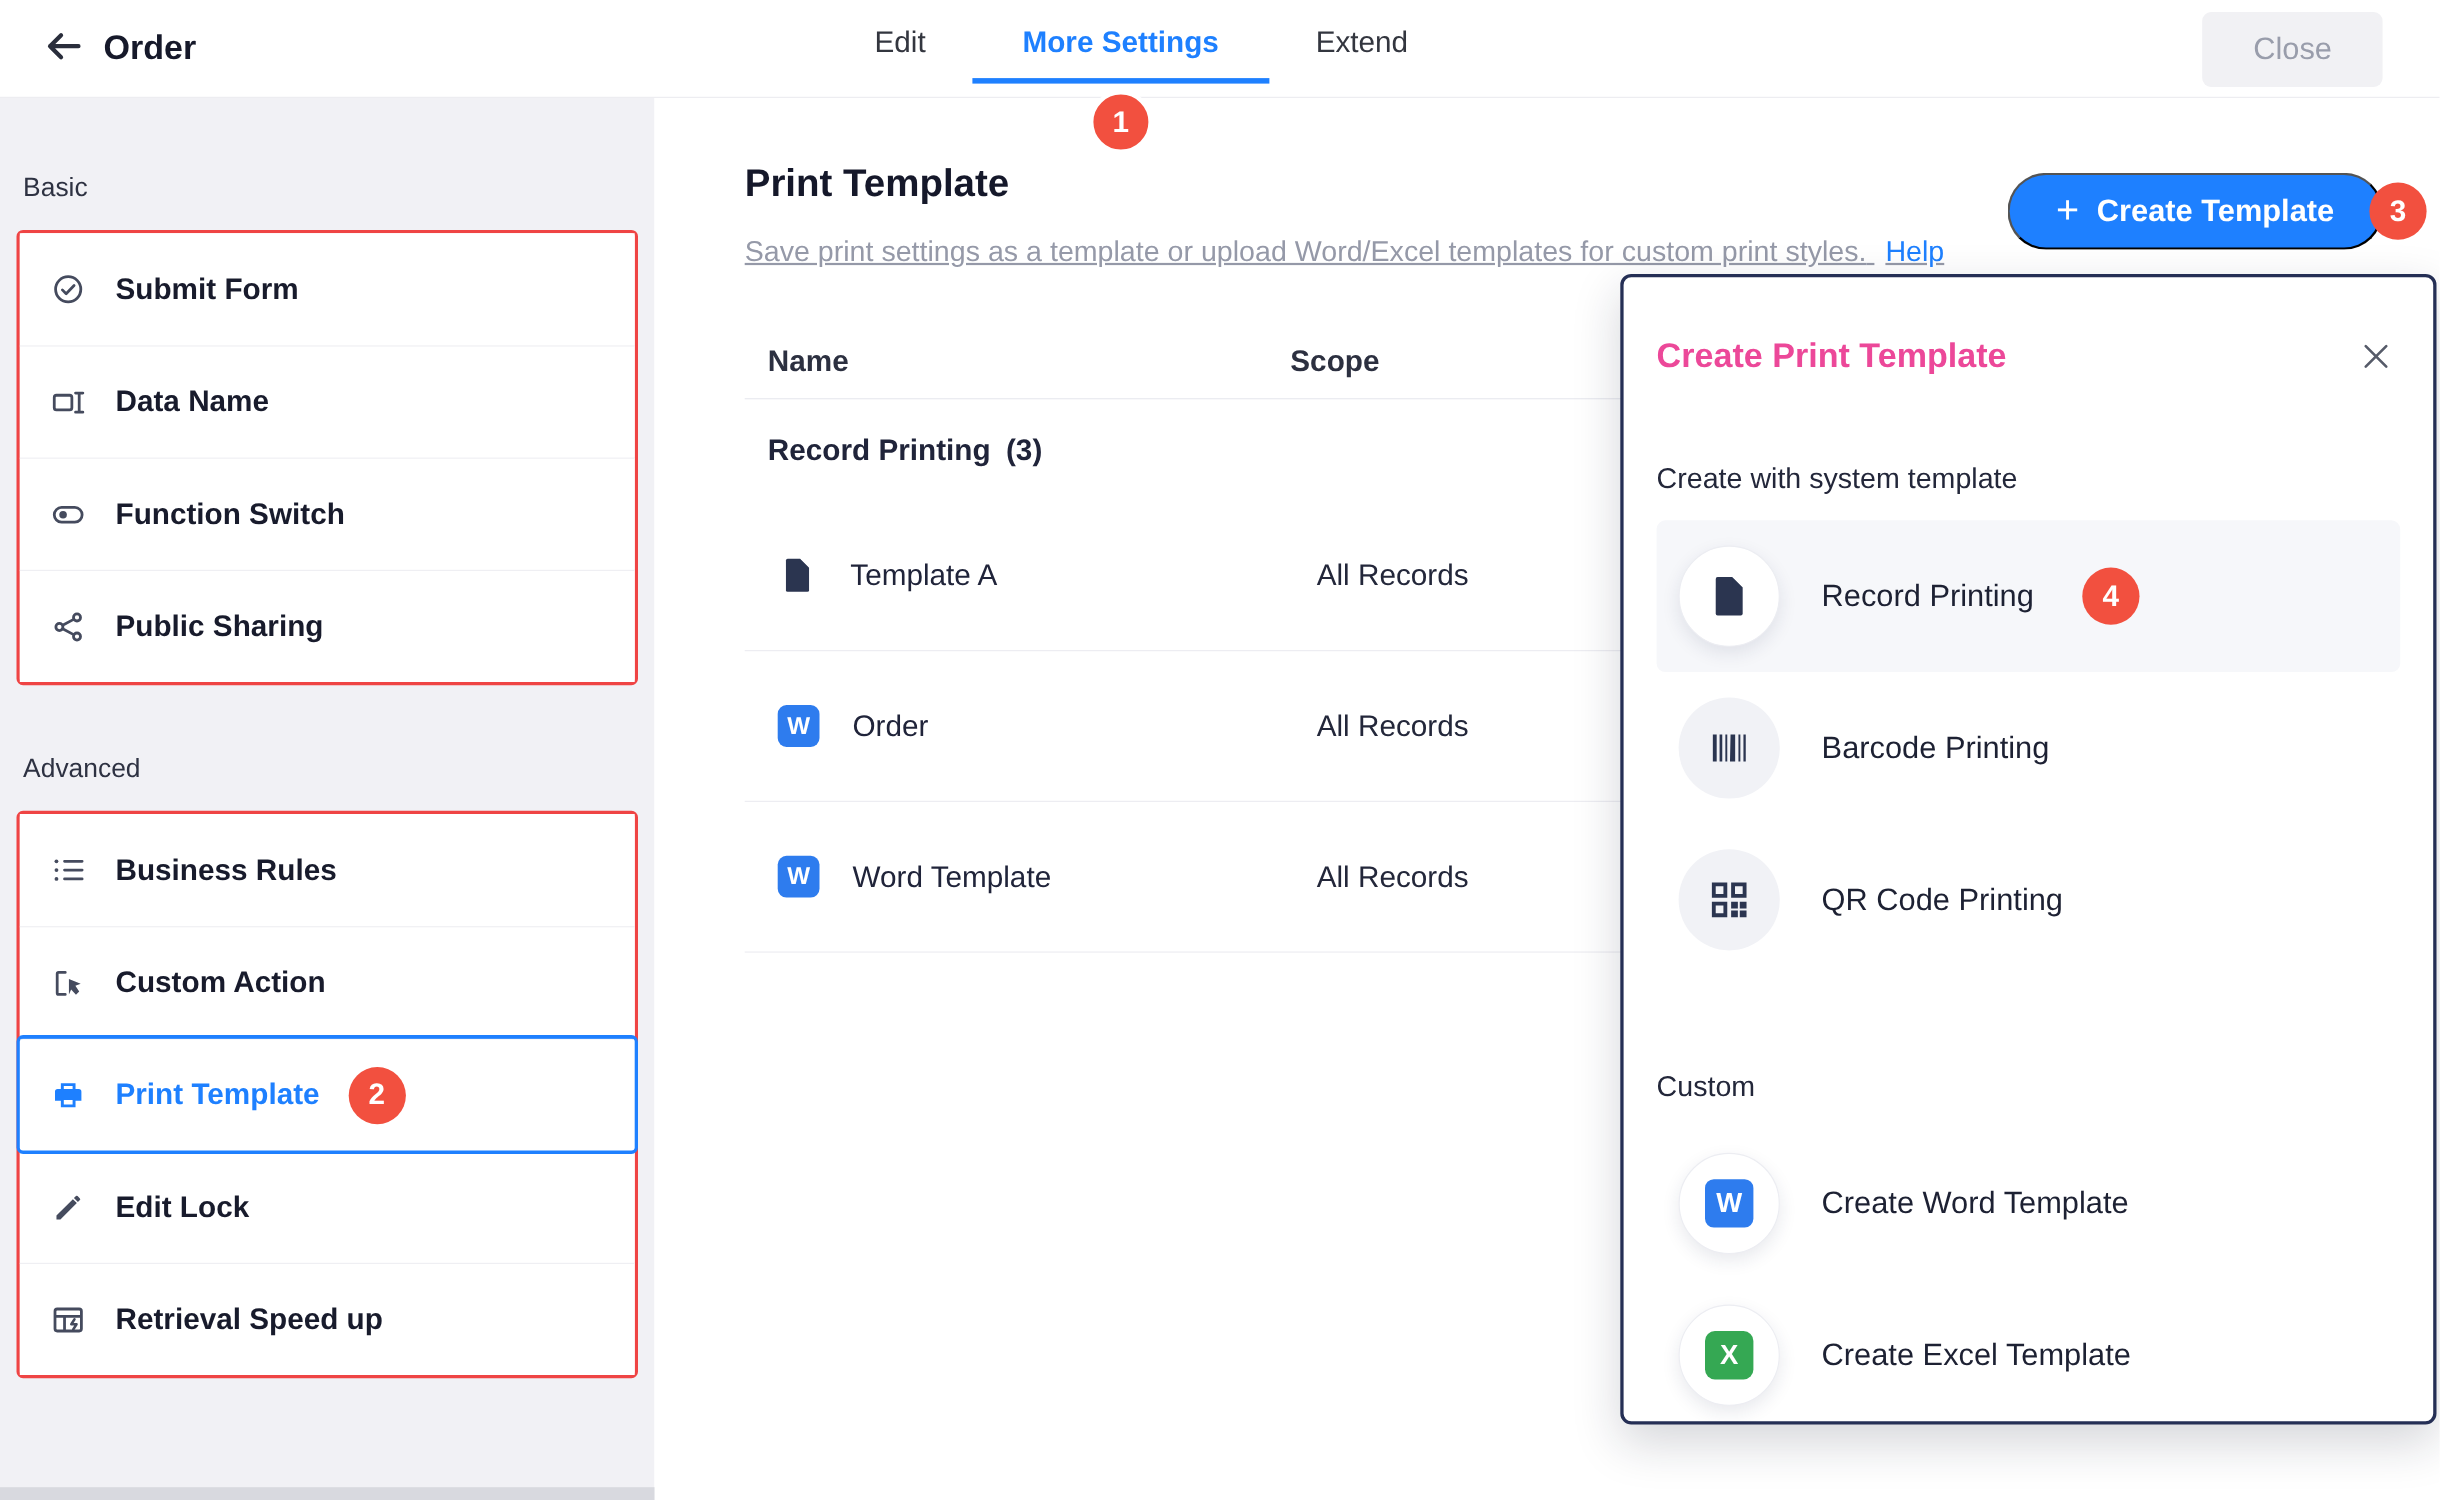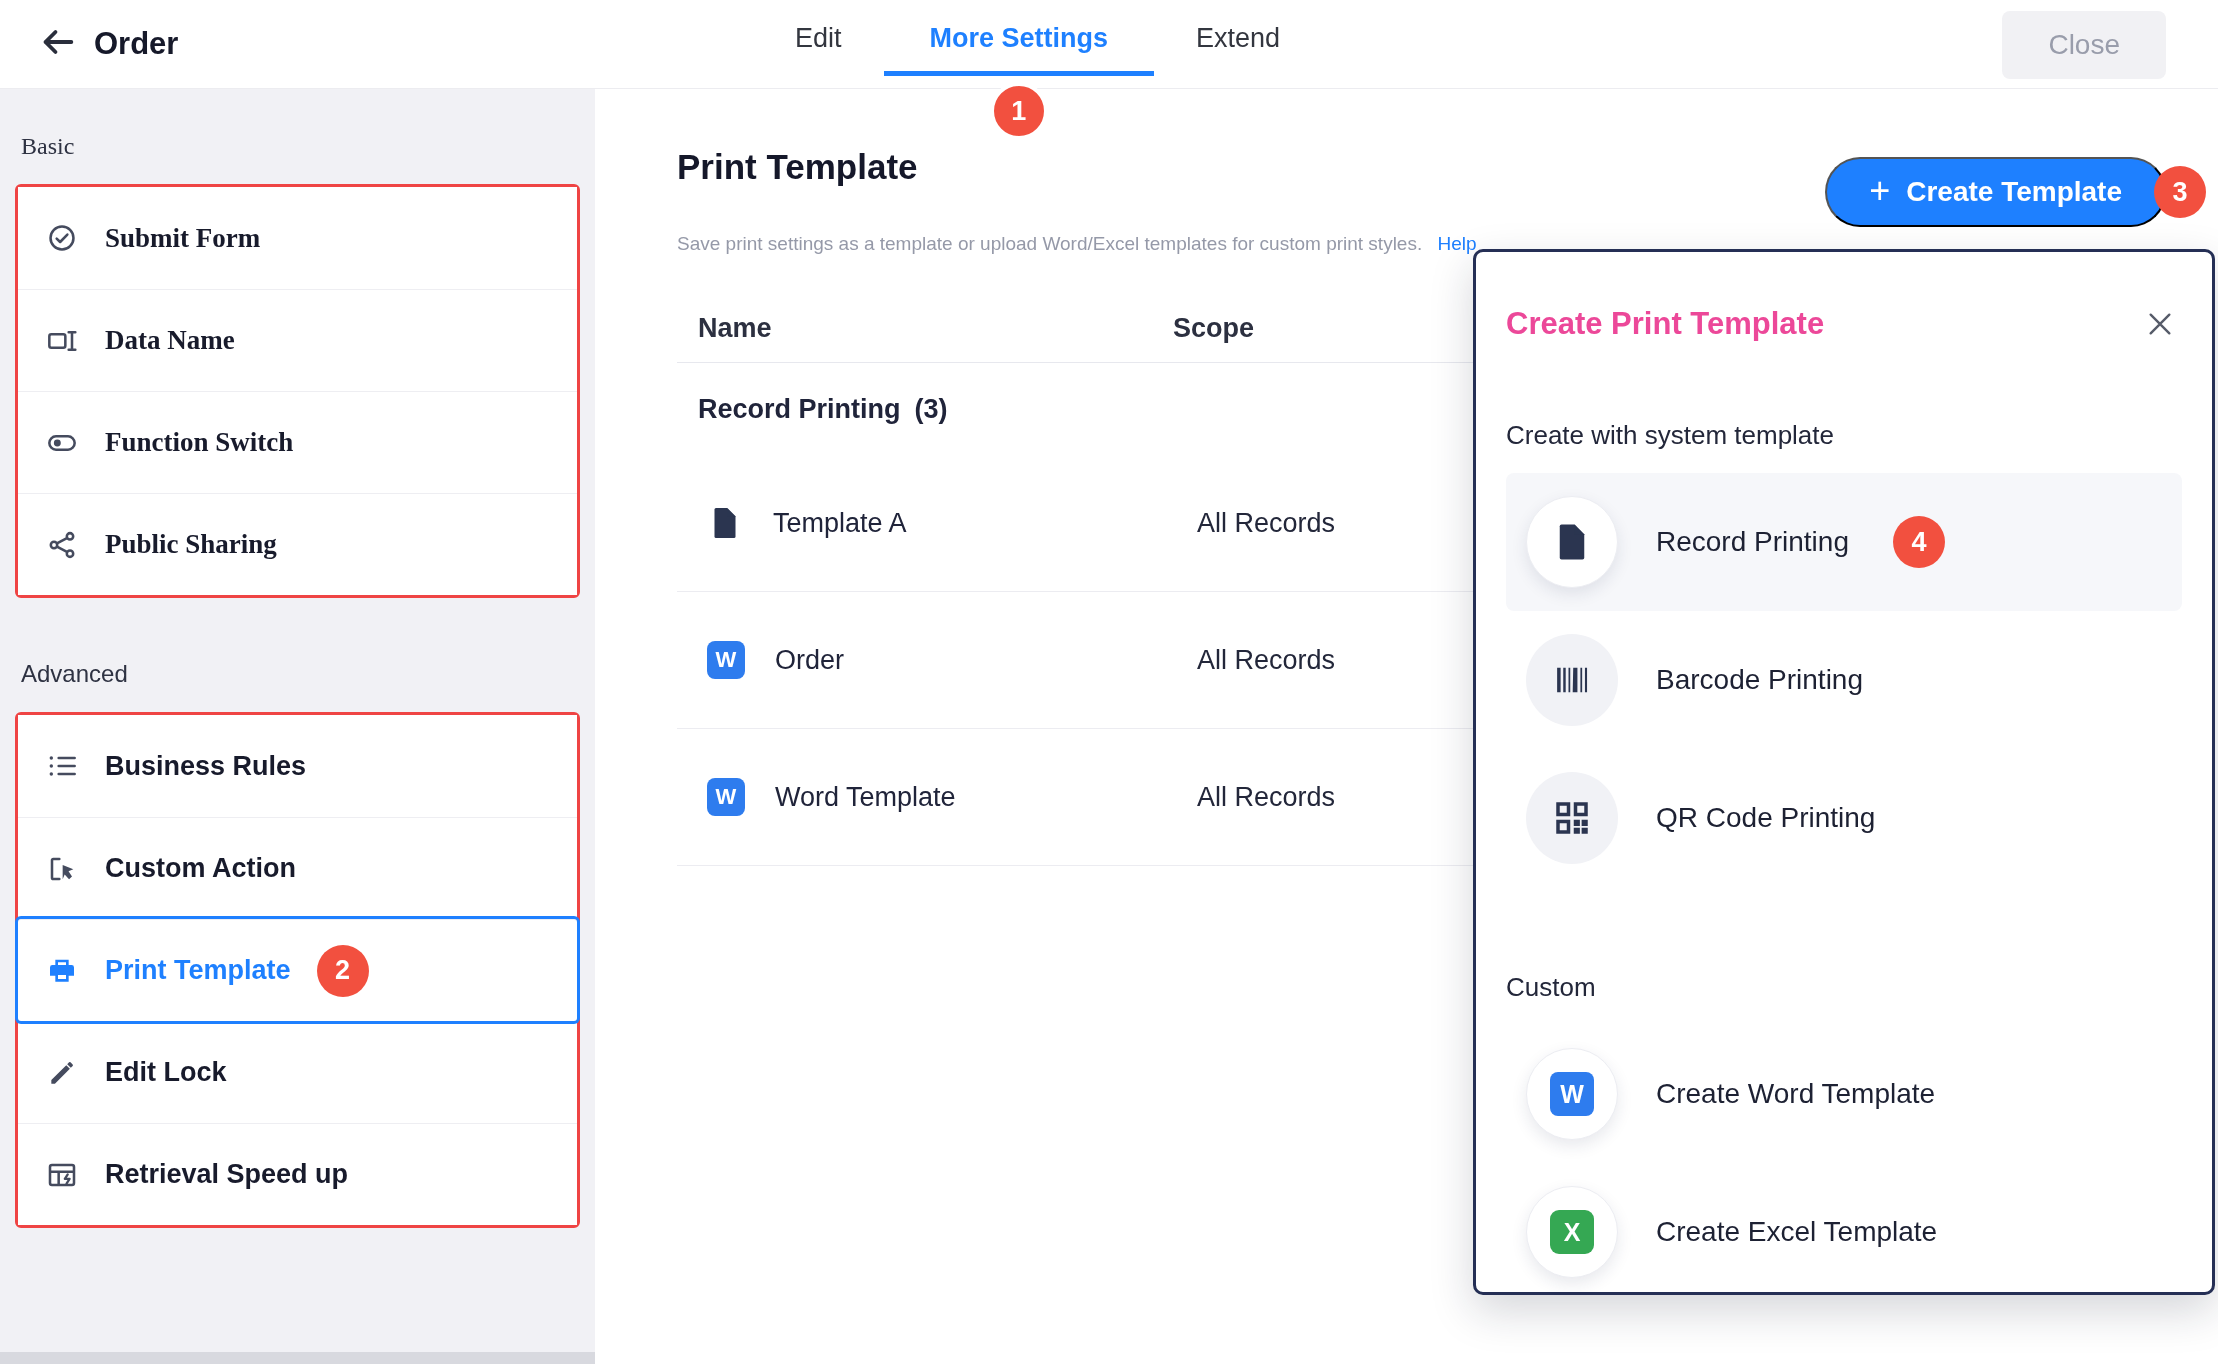--- a/index.html
+++ b/index.html
@@ -18,38 +18,38 @@
   .tab.active { color:#1E80FF; font-weight:600; }
   .tab.active::after { content:""; position:absolute; left:-46px; right:-46px; bottom:0; height:5px; background:#1E80FF; }
 
   .step-badge { width:52px; height:52px; border-radius:50%; background:#F2503F; color:#fff; font-size:27px; font-weight:700; display:flex; align-items:center; justify-content:center; flex:none; }
   .tab .step-badge { position:absolute; left:50%; top:82px; transform:translateX(-50%); width:58px; height:58px; border:4px solid #fff; z-index:7; }
 
   .close-btn { position:absolute; right:52px; top:11px; height:68px; padding:0 46px; background:#f1f1f4; border-radius:8px; font-size:28px; color:#999dab; display:flex; align-items:center; cursor:pointer; }
 
   
   .sidebar { position:absolute; left:0; top:89px; bottom:0; width:595px; background:#f1f1f5; padding:0 15px; }
-  .side-section-1 { margin-top:44px;font-family:Liberation Serif, serif; }
+  .side-section-1 { margin-top:68px; }
   .side-section-2 { margin-top:62px; }
   .section-label { font-size:24px; color:#2e3242; margin:0 0 24px 6px; }
   .card { background:#fff; border:3px solid #ef4444; border-radius:6px; }
   .card-item { height:102px; display:flex; align-items:center; padding:0 24px 0 28px; position:relative; background:#fff; cursor:pointer; }
   .card-item + .card-item { border-top:1px solid #eeeef2; }
   .item-icon { width:32px; height:32px; color:#454b5e; flex:none; display:flex; align-items:center; justify-content:center; }
   .item-icon svg { width:32px; height:32px; }
   .item-label { margin-left:27px; font-size:27px; font-weight:700; color:#181b2c; }
   .card-item.active { box-shadow:0 0 0 3px #1E80FF; border-radius:3px; z-index:2; }
   .card-item.active .item-label, .card-item.active .item-icon { color:#1E80FF; }
   .card-item .step-badge { margin-left:26px; }
   .sidebar-strip { position:absolute; left:0; bottom:0; width:595px; height:12px; background:#d8d9df; z-index:3; }
 
   
   .main { position:absolute; left:595px; top:89px; right:0; bottom:0; background:#fff; }
   .page-title { position:absolute; left:82px; top:58px; font-size:35px; font-weight:700; color:#15182a; }
-  .page-sub { position:absolute; left:82px; top:144px; font-size:19px; color:#9599a8; }
+  .page-sub { position:absolute; left:82px; top:124px; font-size:26px; color:#9599a8;text-decoration:underline; }
   .help-link { color:#1E80FF; margin-left:10px; cursor:pointer; }
 
   .create-btn { position:absolute; right:52px; top:68px; height:70px; padding:0 42px; border-radius:35px; background:#1E80FF; color:#fff; font-size:28px; font-weight:600; display:flex; align-items:center; gap:16px; cursor:pointer; }
   .create-btn .plus { font-size:36px; font-weight:400; line-height:1; margin-top:-3px; }
   .create-btn .step-badge { position:absolute; left:calc(100% - 10px); top:50%; transform:translateY(-50%); }
 
   .table { position:absolute; left:82px; top:206px; right:60px; }
   .thead { display:flex; height:68px; align-items:center; border-bottom:1px solid #e7e8ee; font-size:27px; font-weight:600; color:#2c3040; }
   .col-name { flex:0 0 496px; padding-left:21px; }
   .tgroup { height:92px; display:flex; align-items:center; padding-left:21px; font-size:27px; font-weight:700; color:#20243a; gap:14px; }

